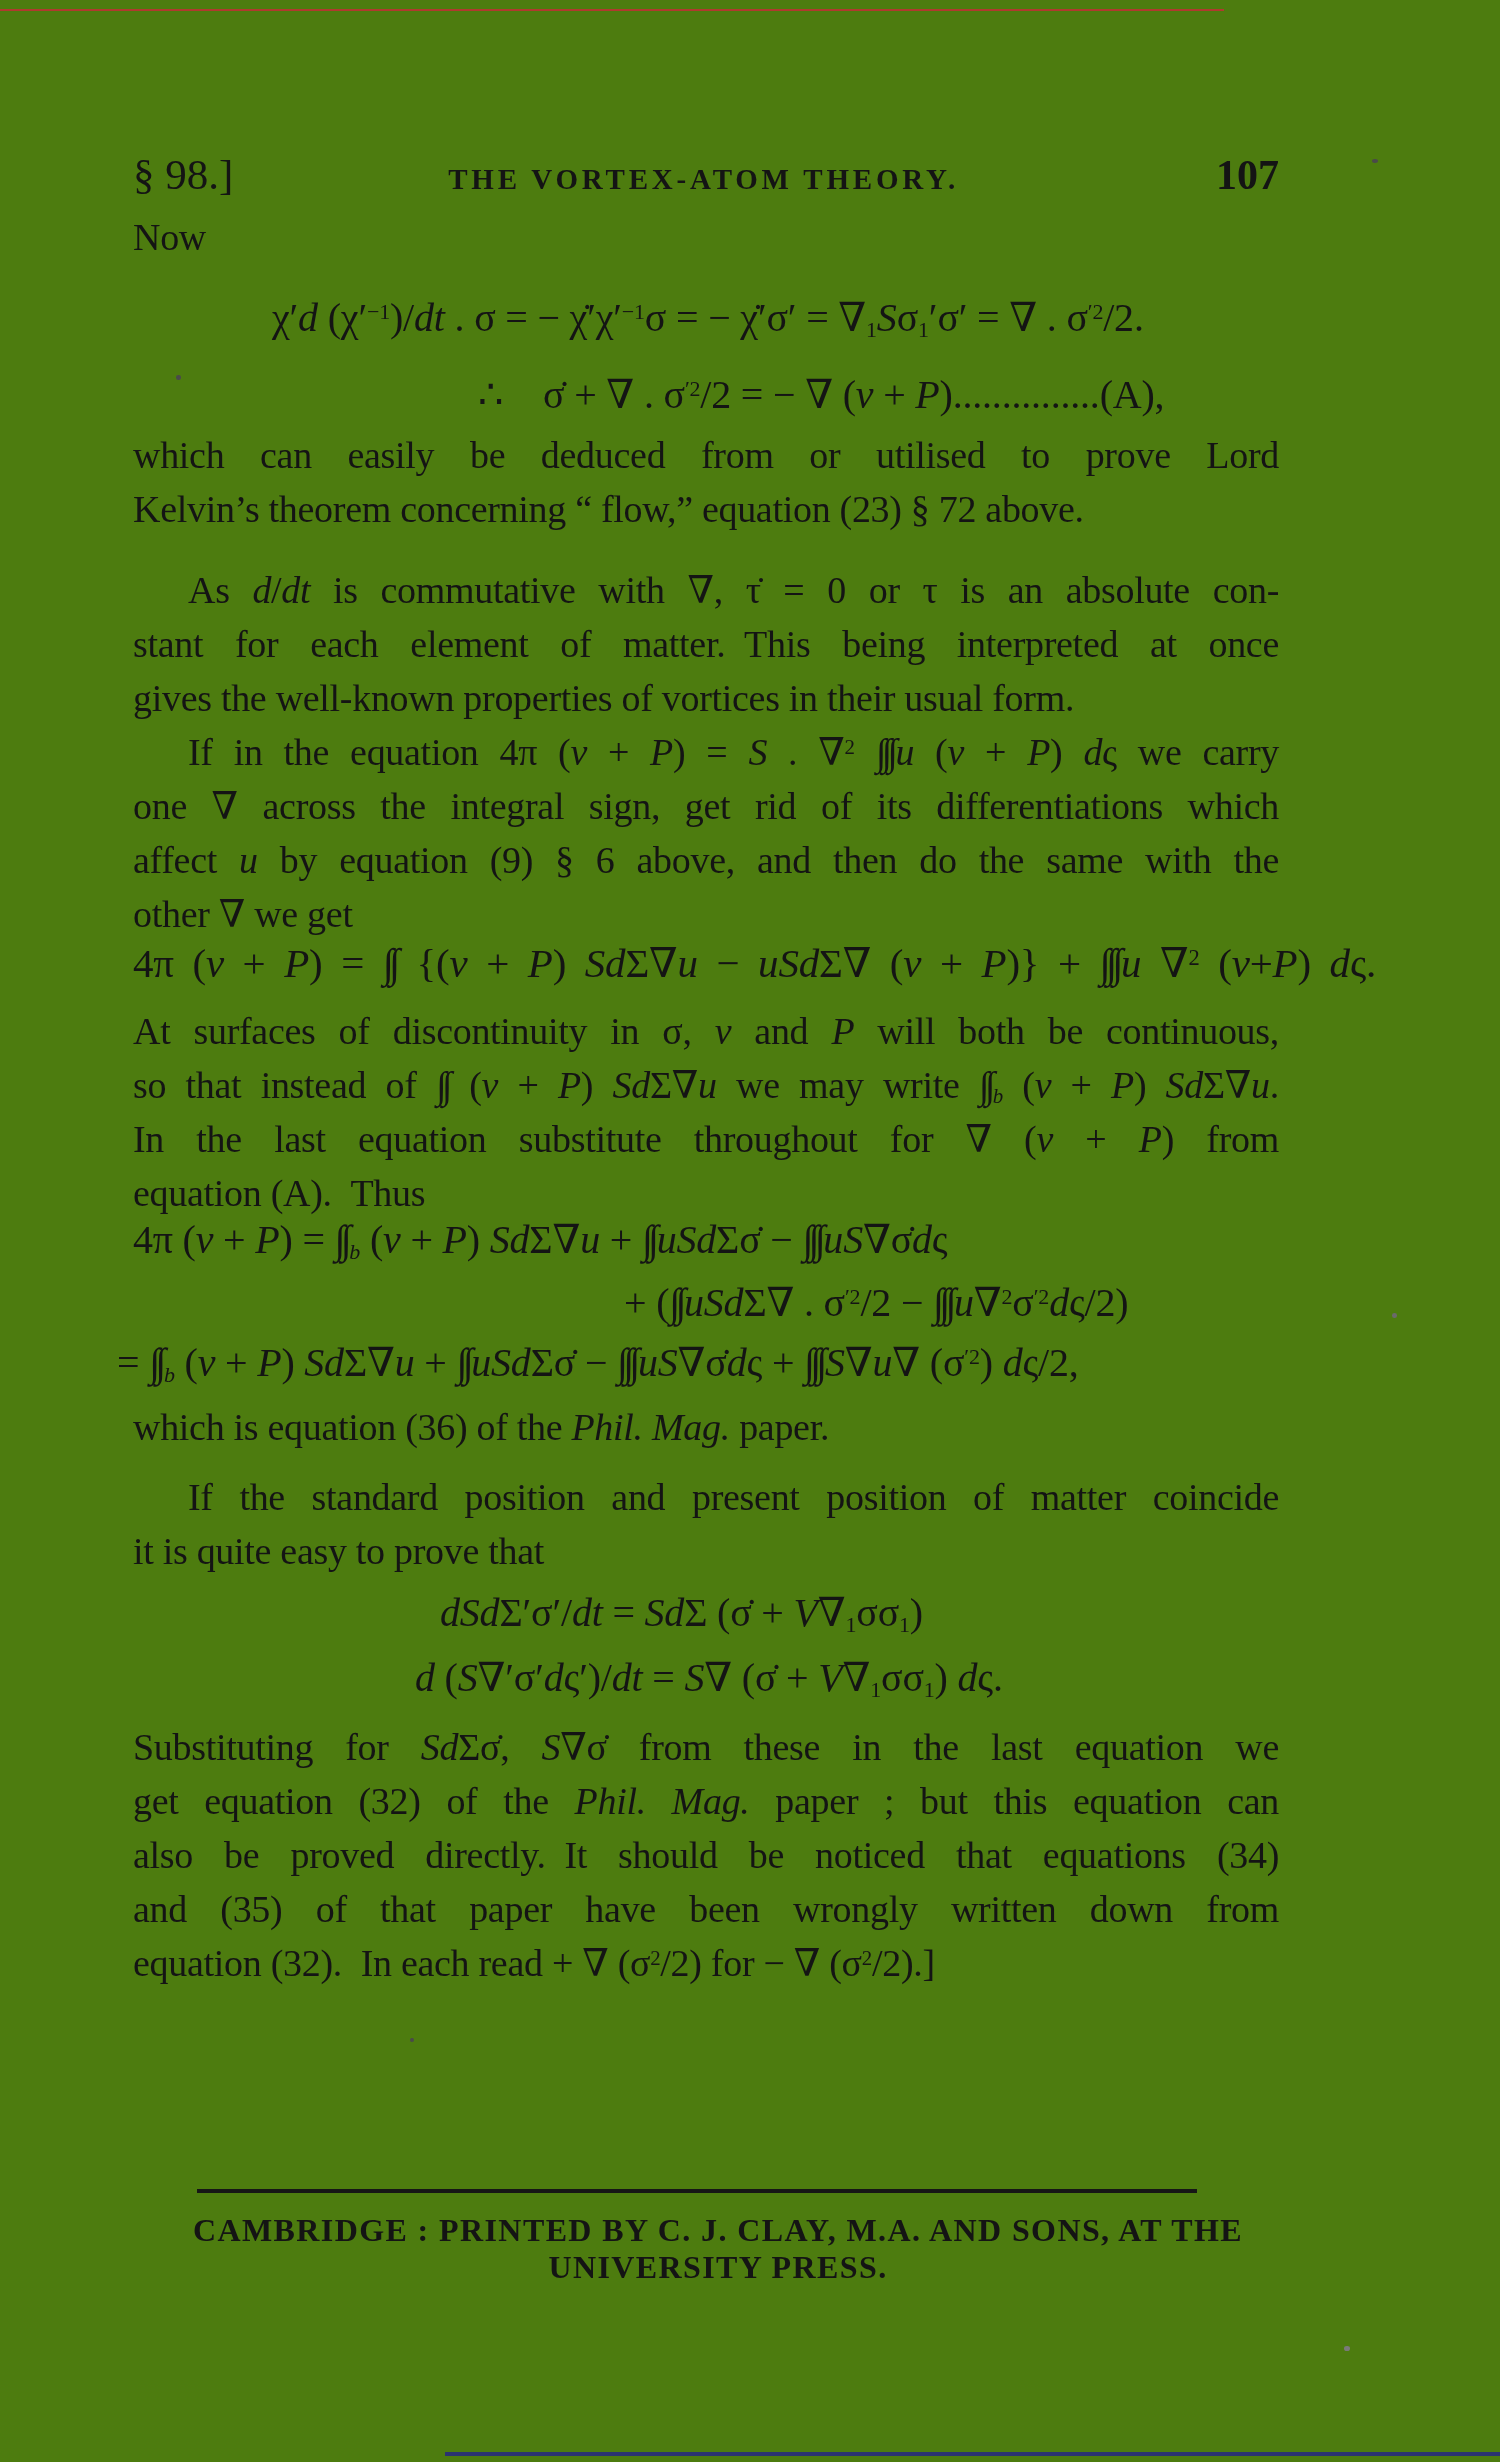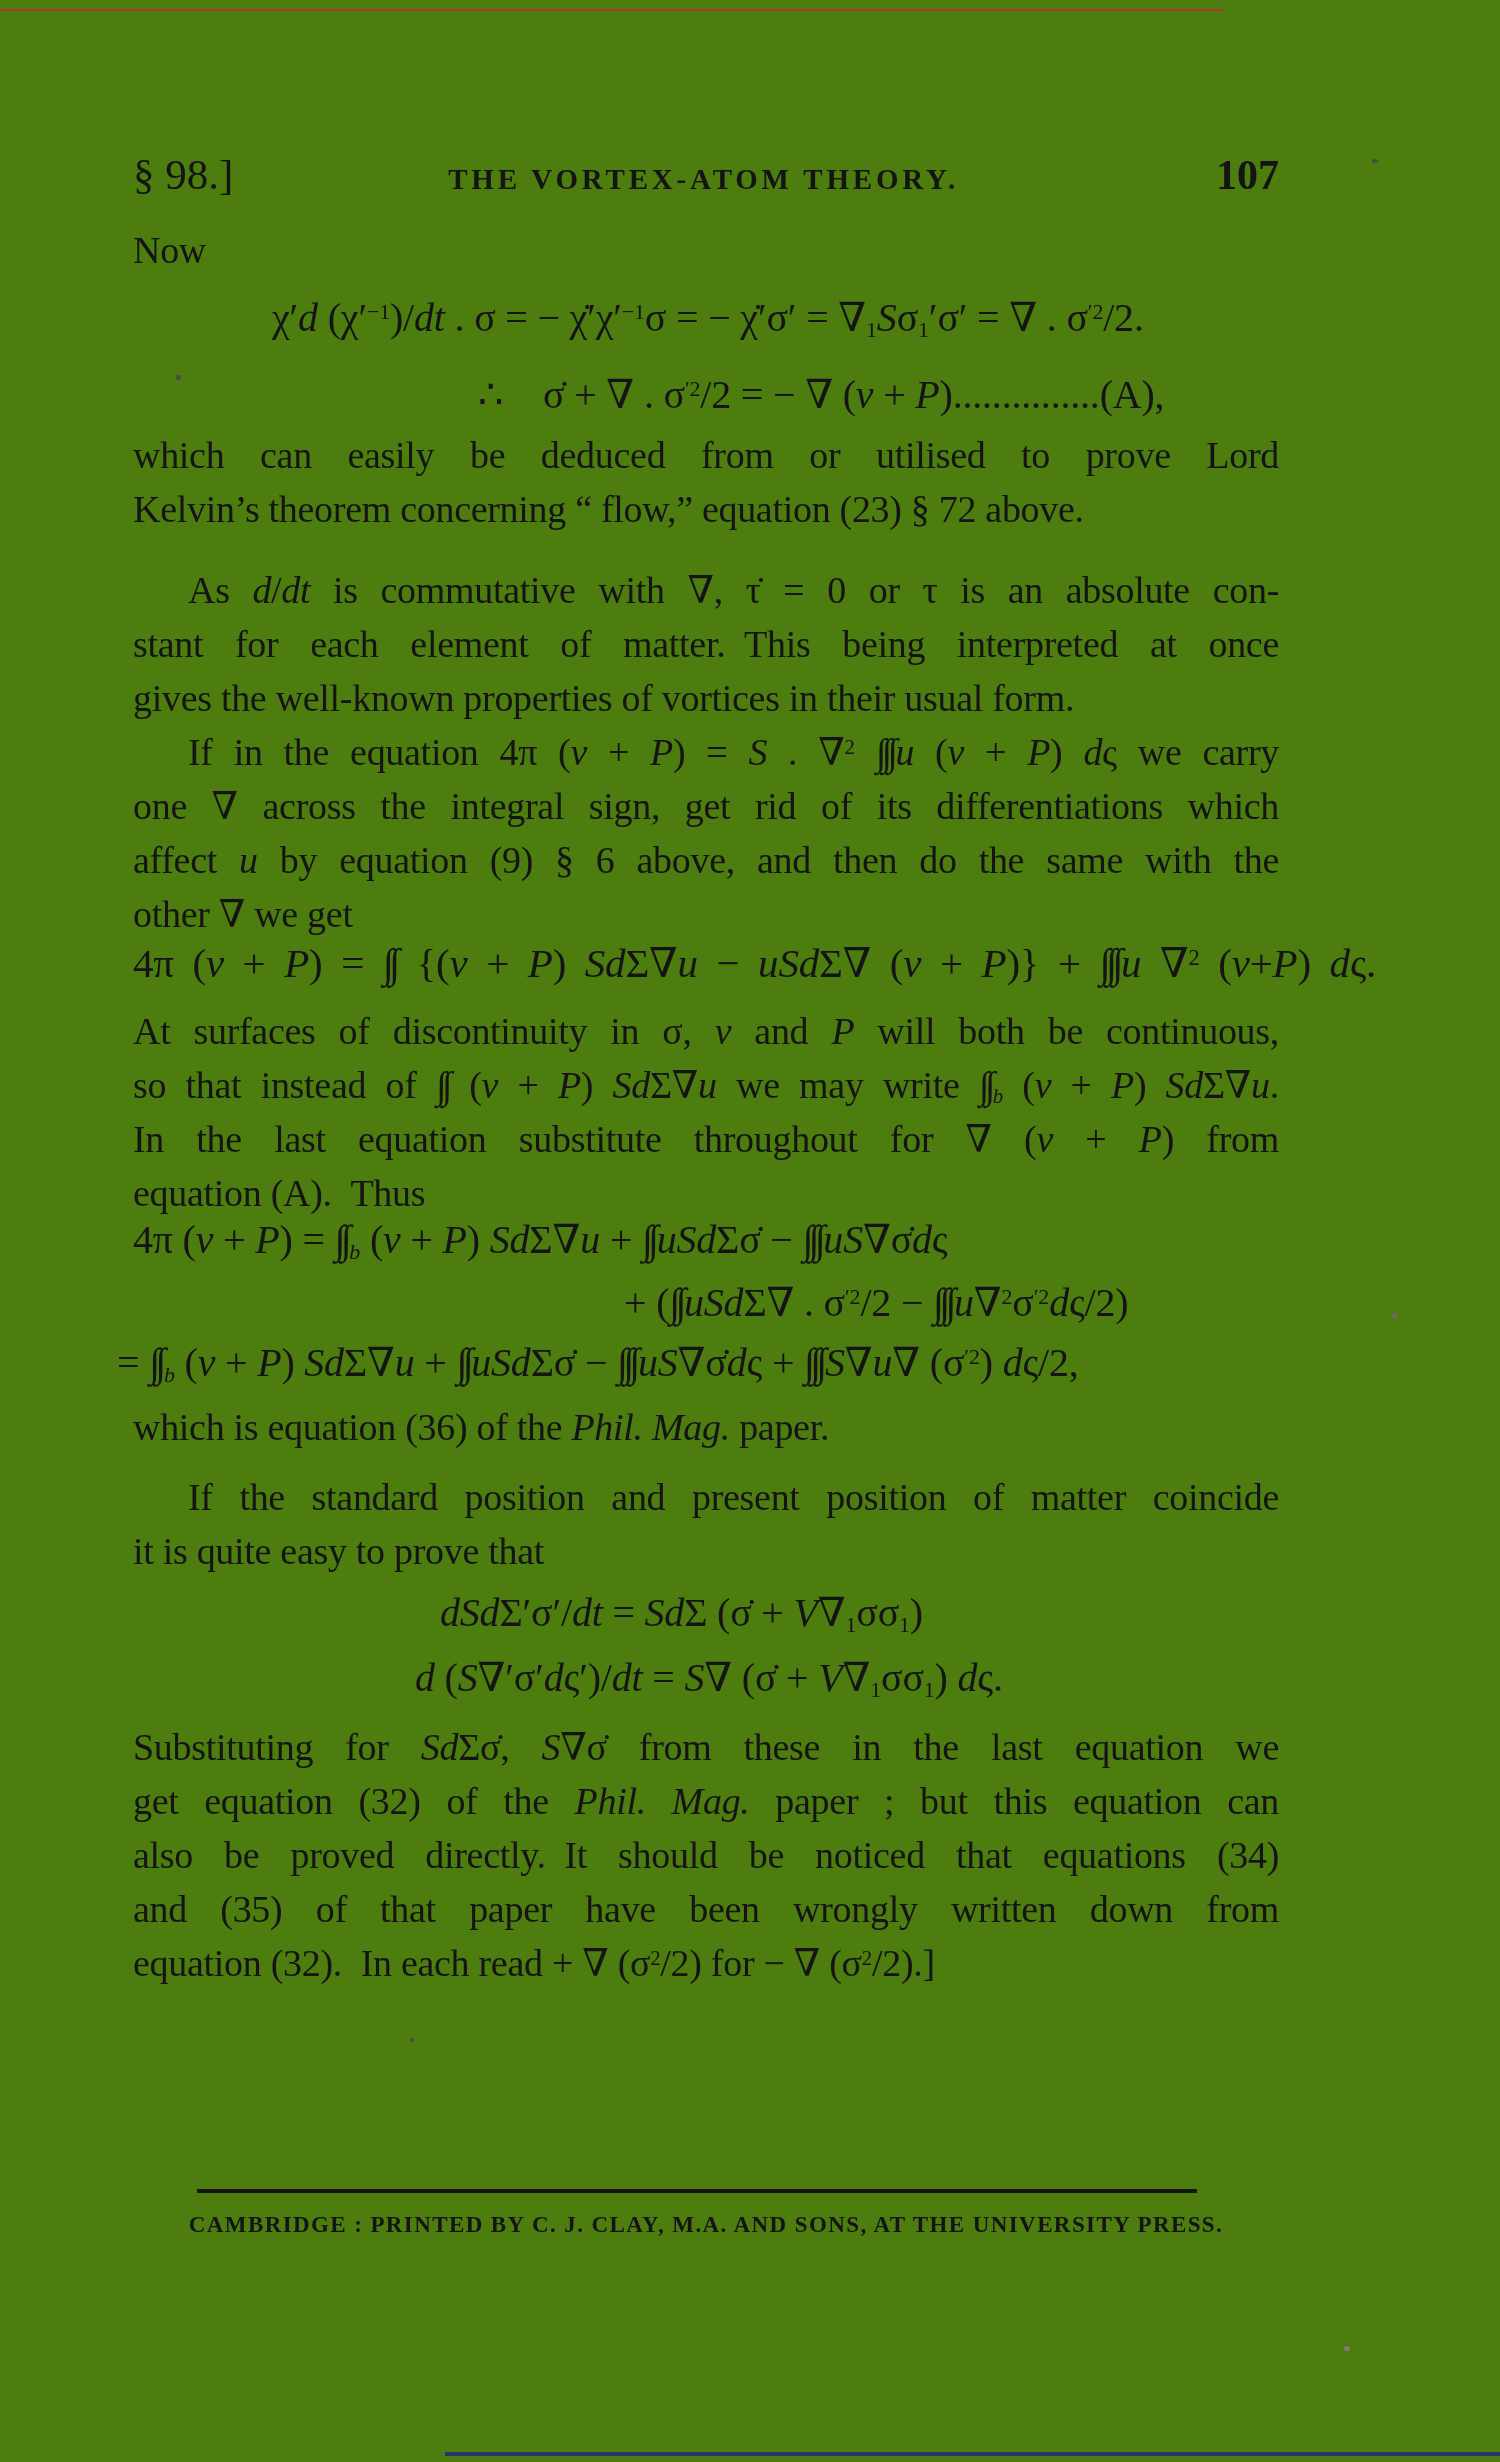--- a/index.html
+++ b/index.html
@@ -19,42 +19,42 @@
   .ln.indent{text-indent:55px;}
   
   .eq{position:absolute;font-size:40px;white-space:nowrap;letter-spacing:-0.2px;}
   .eqjust{position:absolute;left:133px;width:1243px;font-size:41px;letter-spacing:-0.2px;
           text-align:justify;text-align-last:justify;}
   .page sup{font-size:0.55em;vertical-align:0.55em;line-height:0;}
   .page sub{font-size:0.55em;vertical-align:-0.25em;line-height:0;}
   .ints{letter-spacing:-0.12em;margin-right:0.06em;}
   
   .rule{position:absolute;left:197px;top:2189px;width:1000px;height:3.8px;background:#161616;}
-  .imprint{position:absolute;left:133px;width:1146px;top:2212px;text-align:center;
-           font-size:23px;font-weight:bold;letter-spacing:1.4px;}
+  .imprint{position:absolute;left:145px;width:1146px;top:2212px;text-align:center;
+           font-size:32px;font-weight:bold;letter-spacing:1.4px;}
   
   .artifact{position:absolute;}
   .artifact.top{left:0;top:8.5px;width:1224px;height:2.8px;background:#b03a2e;}
   .artifact.bottom{left:445px;top:2452px;width:1055px;height:3.8px;background:#2a3370;}
   .speck{position:absolute;background:#4a4a4a;border-radius:50%;}
 </style>
 </head>
 <body>
 
 <div class="page">
 
   <div class="artifact top"></div>
 
   <div class="col header">
     <span class="hsec">§ 98.]</span>
     <span class="htitle">THE VORTEX-ATOM THEORY.</span>
     <span class="hpage">107</span>
   </div>
 
-  <div class="p" style="top:223px">
+  <div class="p" style="top:210px">
     <div class="ln last">Now</div>
   </div>
 
   <div class="eq" style="left:272px;top:294px">χ′<i>d</i> (χ′<sup>−1</sup>)/<i>dt</i> . σ = − χ̇′χ′<sup>−1</sup>σ = − χ̇′σ′ = ∇<sub>1</sub><i>S</i>σ<sub>1</sub>′σ′ = ∇ . σ<sup>′2</sup>/2.</div>
   <div class="eq" style="left:478px;top:371px">∴ σ̇ + ∇ . σ<sup>′2</sup>/2 = − ∇ (<i>v</i> + <i>P</i>)...............(A),</div>
 
   <div class="p" style="top:428px">
     <div class="ln">which can easily be deduced from or utilised to prove Lord</div>
     <div class="ln last">Kelvin’s theorem concerning “ flow,” equation (23) § 72 above.</div>
   </div>

